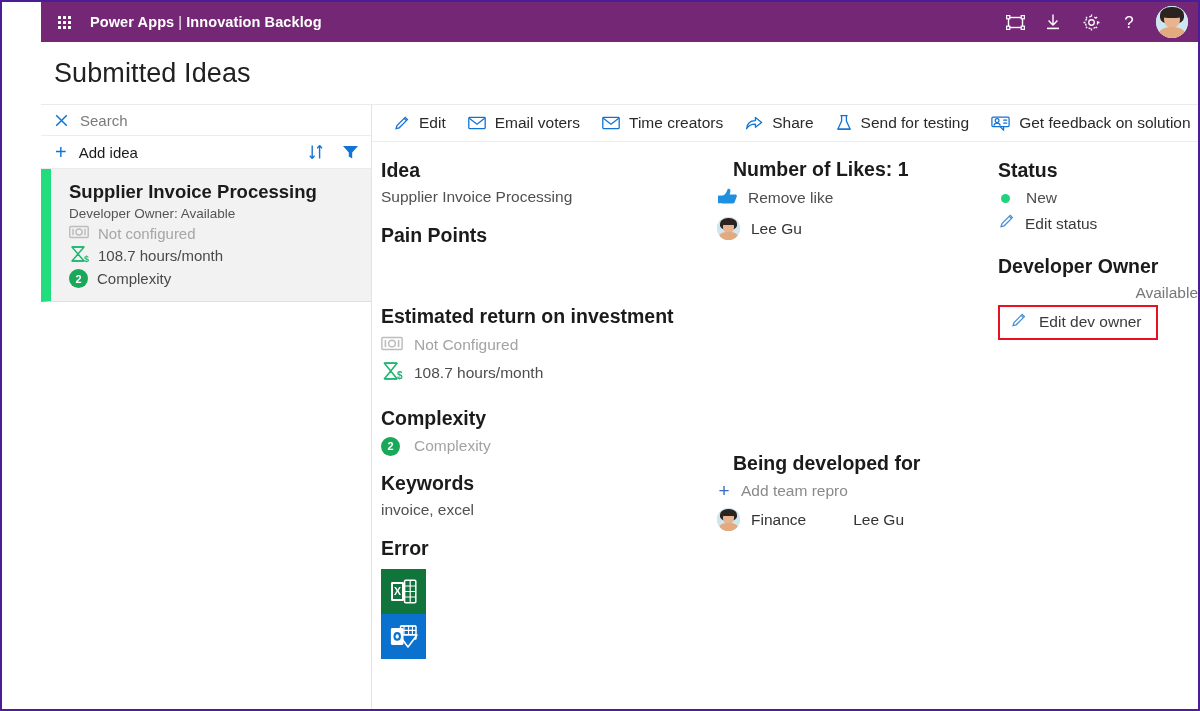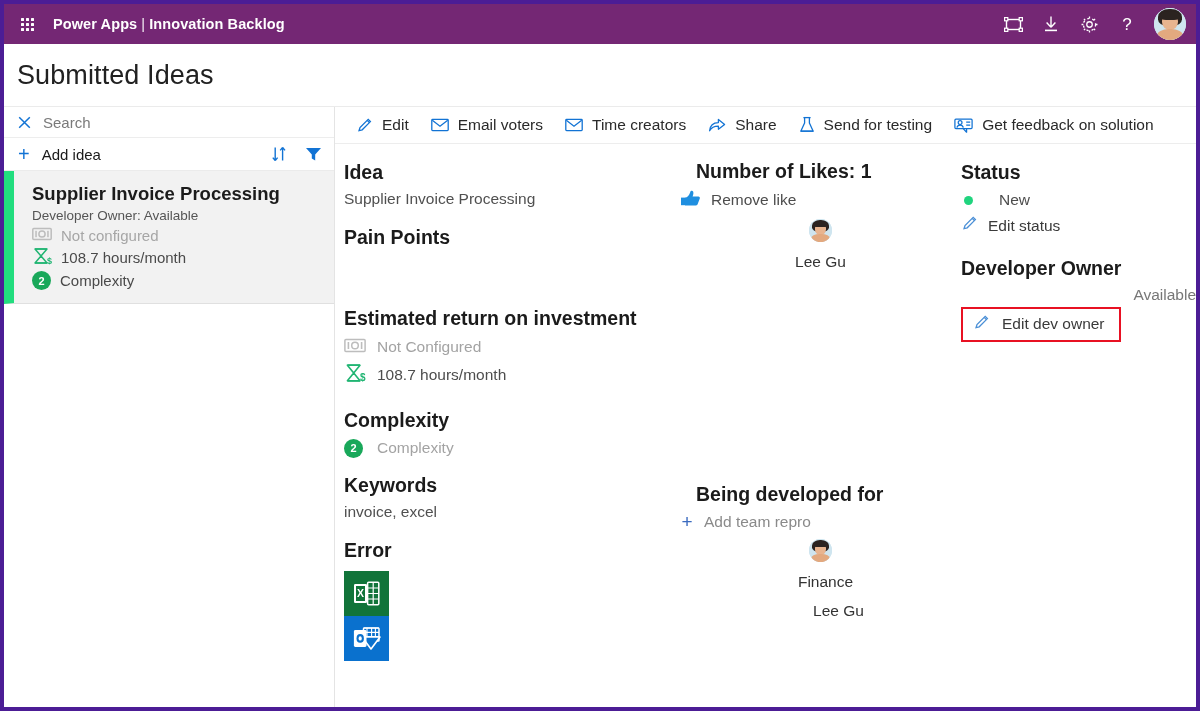--- a/index.html
+++ b/index.html
@@ -10,22 +10,23 @@
   body {
     font-family: "Liberation Sans", sans-serif;
     -webkit-font-smoothing: antialiased;
   }
   #app {
     position: relative;
     width: 1200px;
     height: 711px;
     overflow: hidden;
     background: #ffffff;
-    border: 4px solid #4c1d95;
-    box-sizing: border-box;
+    border: 2px solid #4c1d95;
+    box-sizing: border-box;
+    padding-left: 39px;
   }
 
   
   .suitebar {
     height: 40px;
     background: #742774;
     display: flex;
     align-items: center;
     padding: 0 10px 0 8px;
     box-sizing: border-box;
@@ -319,21 +320,20 @@
     font-size: 19.5px;
     font-weight: bold;
     color: #1b1b1b;
     margin: 0 0 6px 16px;
   }
   .person-row {
     display: flex;
     align-items: center;
     gap: 11px;
     margin-top: 8px;
-    flex-direction: column;
   }
   .person-row .pname { font-size: 15.5px; color: #333333; }
   .person-row .pname2 { font-size: 15.5px; color: #333333; margin-left: 36px; }
 
   .status-dot {
     width: 9px; height: 9px;
     border-radius: 50%;
     background: #20d47e;
     flex: none;
     margin-left: 3px;
@@ -683,30 +683,30 @@
           </div>
           <div class="person-row">
             <span class="avatar-sm">
               <span class="face">
                   <span class="hair"></span>
                   <span class="skin"></span>
                   <span class="fringe"></span>
                   <span class="body"></span>
                 </span>
             </span>
-            <span class="pname" style="margin-left:10px">Finance</span>
+            <span class="pname" style="margin-left:0">Finance</span>
             <span class="pname2">Lee Gu</span>
           </div>
         </div>
 
         <div class="col-c">
           <h3 class="sec">Status</h3>
           <div class="row-ic">
             <span class="status-dot"></span>
-            <span class="txt" style="margin-left:15px">New</span>
+            <span class="txt" style="margin-left:5px">New</span>
           </div>
           <div class="link-row">
             <span>
               <svg width="17" height="17" viewBox="0 0 17 17">
                 <path d="M3 13.6 L4 10.6 L12.2 2.4 L14.4 4.6 L6.2 12.8 Z" fill="none" stroke="#4a8fd6" stroke-width="1.3"></path>
                 <path d="M11.2 3.4 L13.4 5.6" stroke="#4a8fd6" stroke-width="1.3"></path>
               </svg>
             </span>
             <span class="txt" style="color:#3a3a3a">Edit status</span>
           </div>

